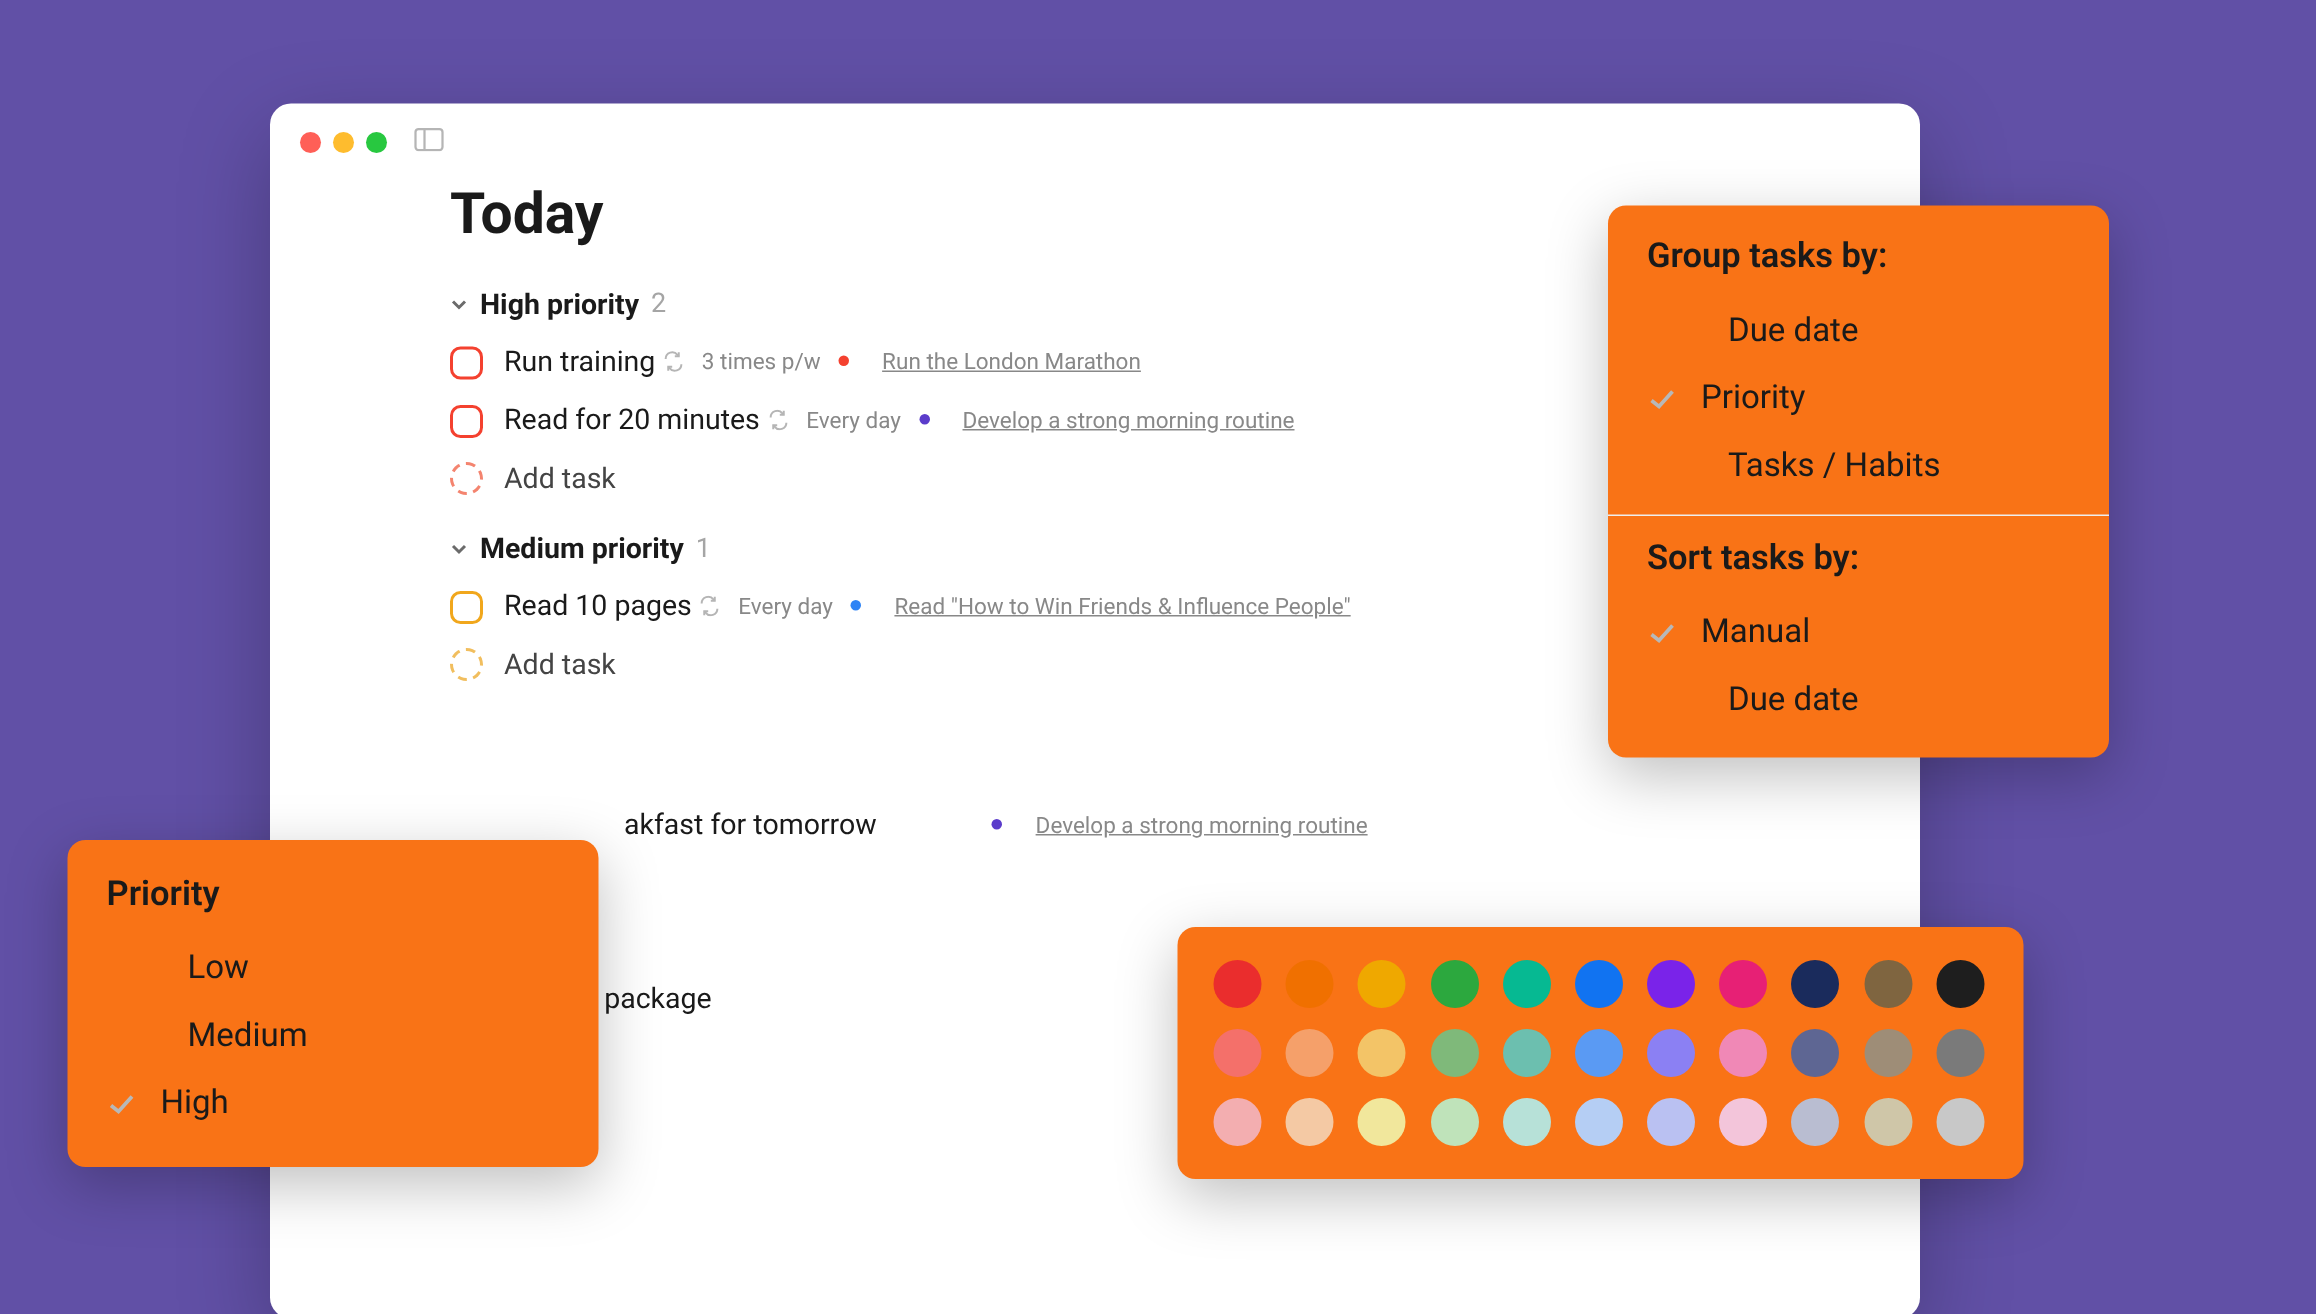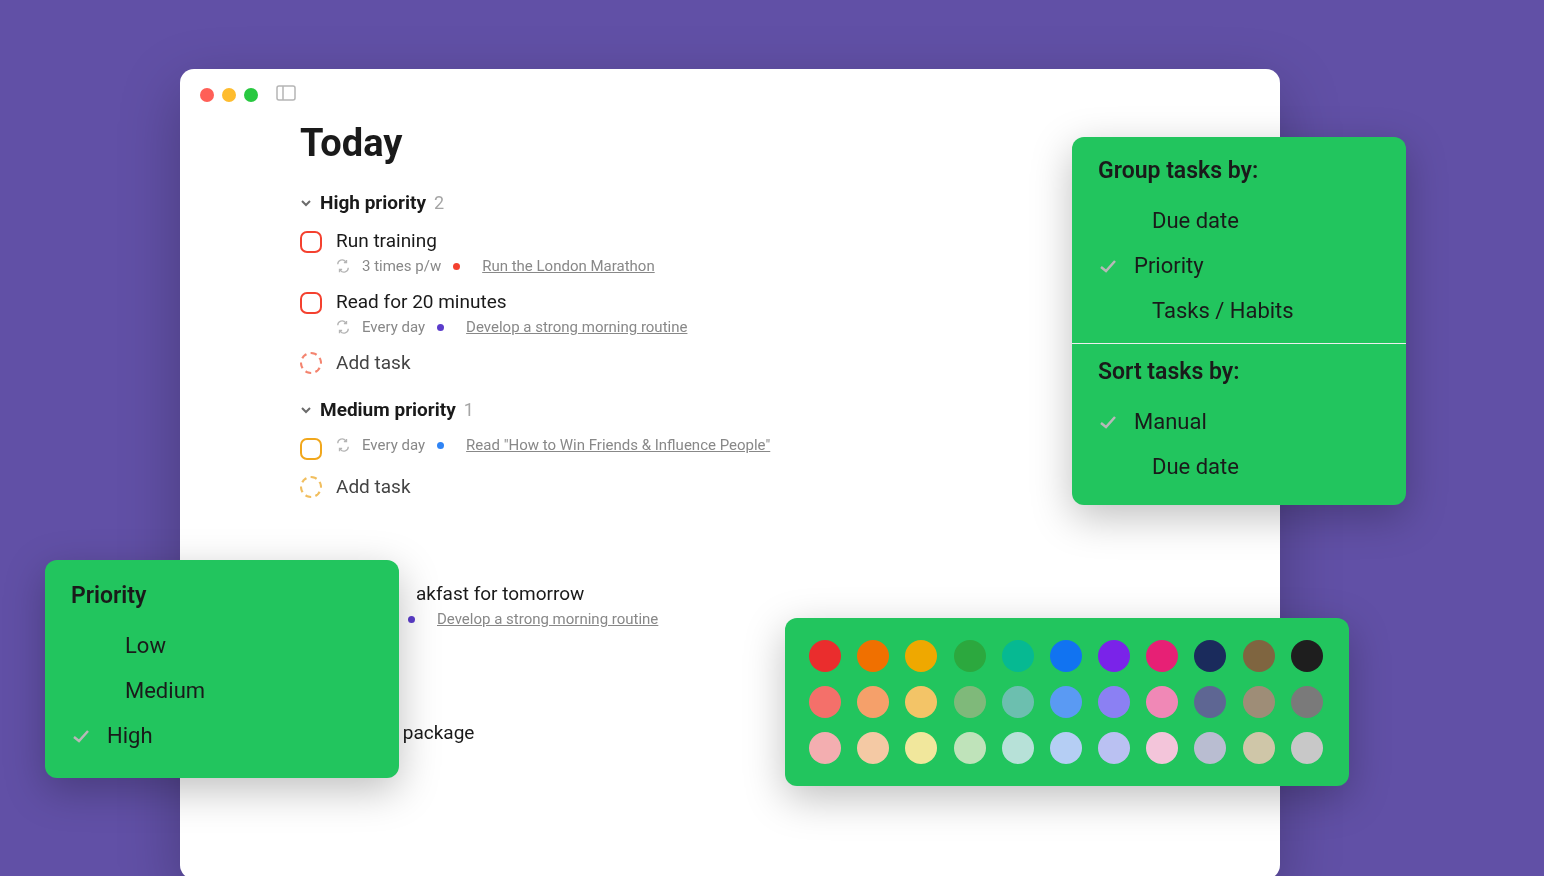--- a/index.html
+++ b/index.html
@@ -31,34 +31,34 @@
 .page-title { font-size: 38px; font-weight: 700; margin-bottom: 26px; }
 .section { margin-bottom: 24px; }
 .section-header { display: flex; align-items: center; gap: 8px; font-weight: 700; font-size: 19px; margin-bottom: 15px; }
 .chev { width: 12px; height: 12px; color:#6b6b6b; display:inline-flex; }
 .section-count { color:#a5a5a5; font-weight: 400; font-size: 18px; }
 .task { display: flex; align-items: flex-start; gap: 14px; margin-bottom: 15px; margin-left: 0; padding-left:0; }
 .check { width: 22px; height: 22px; border: 2.5px solid; border-radius: 7px; flex-shrink:0; margin-top:2px; }
 .check-red { border-color:#f4412f; }
 .check-orange { border-color:#f1a71c; }
 .check-gray { border-color:#c9c9c9; }
-.task-body { display:flex; flex-direction:column; gap:5px; }
+.task-body { display:flex; flex-direction:row; gap:5px; }
 .task-title { font-size: 19px; color:#1a1a1a; }
 .task-meta { display:flex; align-items:center; gap:12px; font-size: 15px; color:#888; }
 .repeat-icon { width:14px; height:14px; color:#b5b5b5; display:inline-flex; }
 .meta-dot { width:7px; height:7px; border-radius:50%; display:inline-block; margin-right:4px; }
 .add-task { display:flex; align-items:center; gap:14px; margin-bottom: 18px; }
 .add-circle { width:22px; height:22px; border:2px dashed; border-radius:50%; flex-shrink:0; }
 .add-red { border-color:#f4846f; }
 .add-orange { border-color:#f1be5e; }
 .add-label { font-size: 19px; color:#444; }
 
 .popover {
   position: absolute;
-  background:#22c55e;
+  background:#f97316;
   border-radius: 12px;
   box-shadow: 0 12px 40px rgba(0,0,0,.25);
   padding: 16px 0;
 }
 .pop-priority { left: 45px; top: 560px; width: 354px; padding: 18px 0 20px; }
 .pop-group { left: 1072px; top: 137px; width: 334px; padding: 16px 0; }
 .pop-colors { left: 785px; top: 618px; width: 564px; padding: 22px 24px; }
 .pop-title { font-size: 23px; font-weight: 600; padding: 4px 26px 14px; }
 .pop-item { display:flex; align-items:center; gap: 14px; padding: 10px 26px; font-size: 22px; cursor:pointer; }
 .pop-item .check-mark { width: 22px; display:flex; align-items:center; color:#b8b8b8; flex-shrink:0; }
@@ -153,20 +153,21 @@
               <polyline points="2,4 6,8 10,4"></polyline>
             </svg>
           </span>
         <span>Medium priority</span>
         <span class="section-count">1</span>
       </div>
 
       <div class="task">
         <div class="check check-orange"></div>
         <div class="task-body">
+          <div class="task-title">Read 10 pages</div>
           <div class="task-meta">
             <span class="repeat-icon">
                 <svg viewBox="0 0 16 16" width="14" height="14" fill="none" stroke="currentColor" stroke-width="1.5">
                   <path d="M2 6a5 5 0 0 1 9-3l1 1M14 10a5 5 0 0 1-9 3l-1-1"></path>
                   <polyline points="12,1 12,4 9,4"></polyline>
                   <polyline points="4,15 4,12 7,12"></polyline>
                 </svg>
               </span>
             <span>Every day</span>
             <span class="meta-tag">

